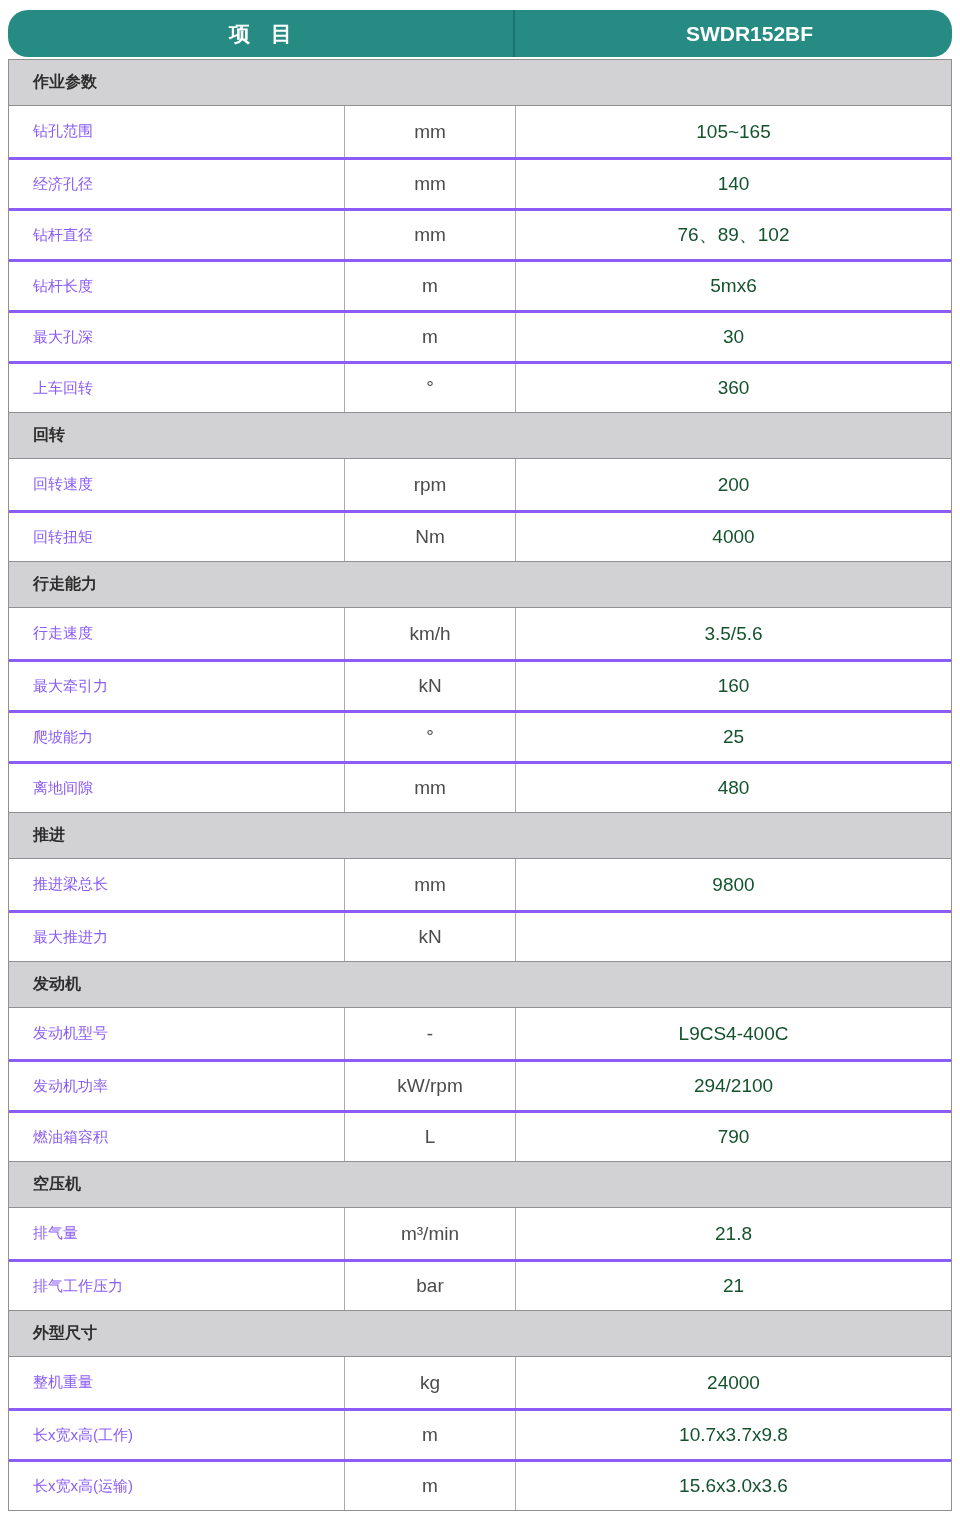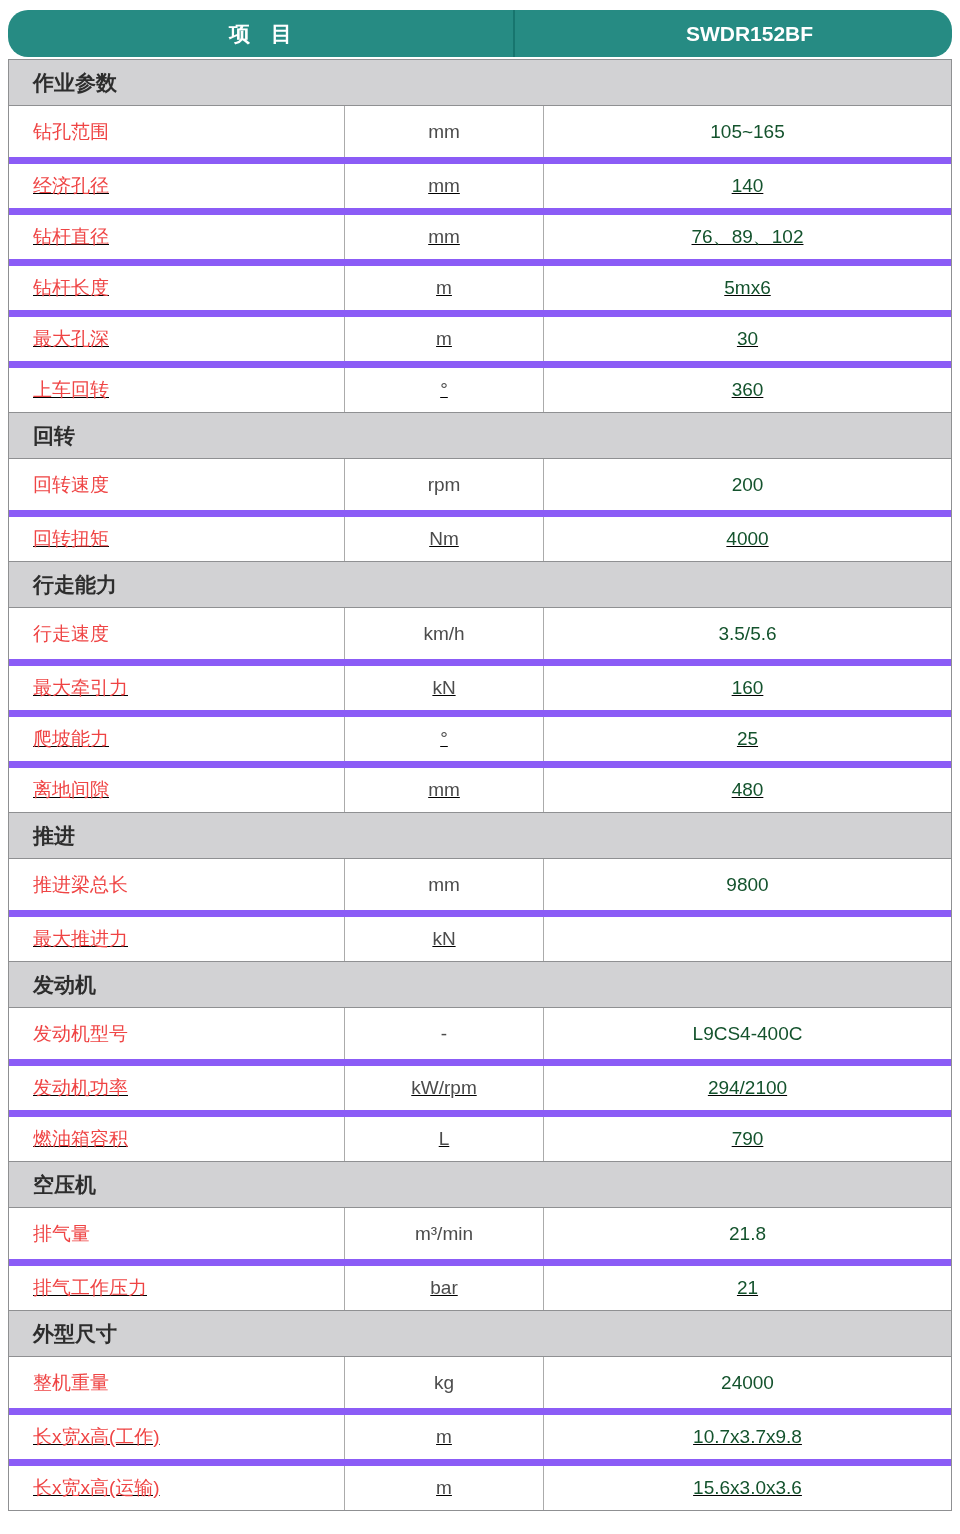--- a/index.html
+++ b/index.html
@@ -41,40 +41,40 @@
     border-bottom: 1px solid #8f9092;
   }
   .section-header {
     height: 47px;
     background: #D2D2D4;
     border-top: 1px solid #8f9092;
     border-bottom: 1px solid #8f9092;
     display: flex;
     align-items: center;
     padding-left: 24px;
-    font-size: 21px;
+    font-size: 16px;
     font-weight: bold;
     color: #2d2d2d;
   }
   .row {
     display: flex;
     height: 51px;
     background: #ffffff;
   }
-  .row + .row { border-top: 7px solid #8b5cf6; text-decoration: underline; }
+  .row + .row { border-top: 3px solid #8b5cf6; }
   .c-label {
     width: 335px;
     display: flex;
     align-items: center;
     padding-left: 24px;
-    font-size: 19px;
-    color: #ef4444;
+    font-size: 15px;
+    color: #8b5cf6;
   }
   .c-unit {
-    width: 200px;
+    width: 172px;
     display: flex;
     align-items: center;
     justify-content: center;
     border-left: 1px solid #ababab;
     border-right: 1px solid #ababab;
     font-size: 19px;
     color: #4c4c4c;
   }
   .c-value {
     flex: 1;

